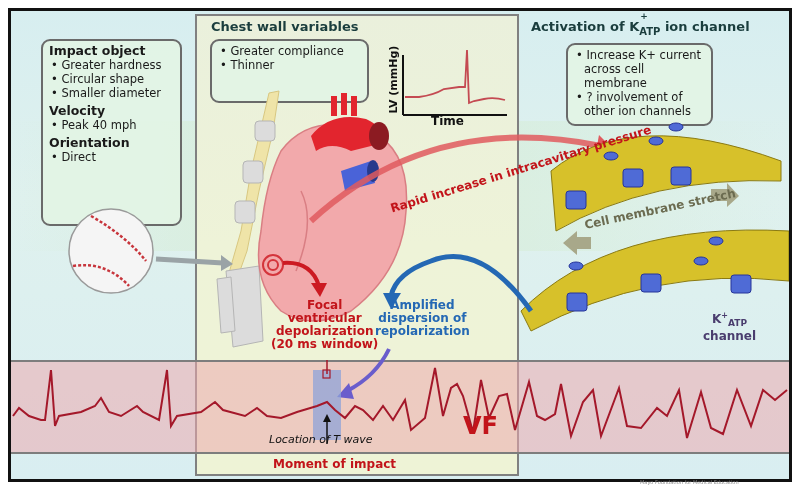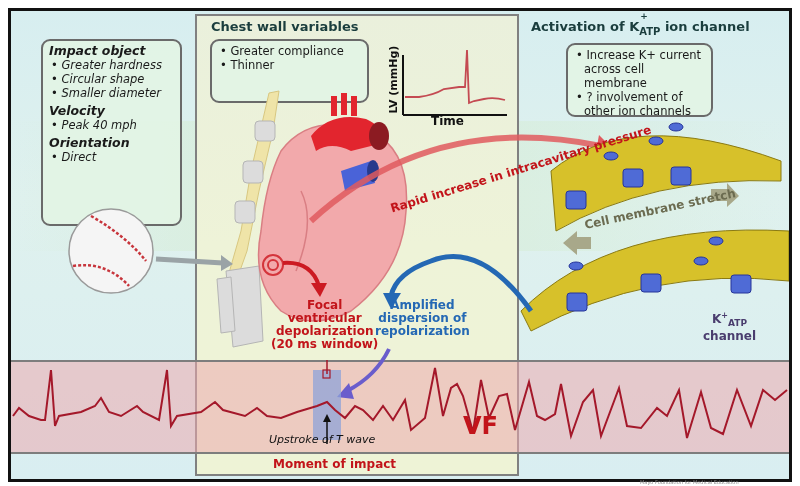--- a/index.html
+++ b/index.html
@@ -30,21 +30,21 @@
 </head>
 <body>
 
 <div class="frame">
   <div class="band-green"></div>
 
   <div class="chest"></div>
 
   <div class="ecg-band"></div>
 
-  <div class="box" style="left:30px;top:28px;width:141px;height:187px;font-style:italic;">
+  <div class="box" style="left:30px;top:28px;width:141px;height:187px;">
     <div class="hd">Impact object</div>
     <div class="li">• <span>Greater hardness</span></div>
     <div class="li">• <span>Circular shape</span></div>
     <div class="li">• <span>Smaller diameter</span></div>
     <div class="hd">Velocity</div>
     <div class="li">• <span>Peak 40 mph</span></div>
     <div class="hd">Orientation</div>
     <div class="li">• <span>Direct</span></div>
   </div>
 
@@ -58,21 +58,21 @@
     <line x1="14" y1="10" x2="14" y2="70" stroke="#111" stroke-width="2"></line>
     <line x1="14" y1="70" x2="118" y2="70" stroke="#111" stroke-width="2"></line>
     <path d="M16 52 L30 52 Q45 50 55 44 L70 42 L76 42 L78 5 L80 58 L85 56 L95 54 Q105 52 116 55" fill="none" stroke="#c44a52" stroke-width="1.8"></path>
   </svg>
   <div class="lbl" style="left:352px;top:66px;transform:rotate(-90deg);transform-origin:center;font-size:11px;color:#111;width:60px;">LV (mmHg)</div>
   <div class="lbl" style="left:420px;top:104px;font-size:12px;color:#111;">Time</div>
 
   <div class="title" style="left:520px;top:8px;">
     <span>Activation of K</span><span style="position:relative;"><sup style="position:absolute;left:1px;top:-8px;font-size:9px;">+</sup><sub style="font-size:10px;">ATP</sub></span><span> ion channel</span>
   </div>
-  <div class="box" style="left:555px;top:32px;width:147px;height:74px;">
+  <div class="box" style="left:555px;top:32px;width:147px;height:83px;">
     <div class="li">• <span>Increase K+ current across cell membrane</span></div>
     <div class="li">• <span>? involvement of other ion channels</span></div>
   </div>
 
   <svg style="left:0;top:0;" width="778" height="468">
 
     <path d="M258 82 L268 80 L262 120 L248 180 L236 240 L226 268 L218 262 L230 220 L240 160 Z" fill="#efe4a8" stroke="#d8c780" stroke-width="1"></path>
 
     <g fill="#dcdcdc" stroke="#b5b5b5">
       <rect x="244" y="110" width="20" height="20" rx="4"></rect>
@@ -163,18 +163,18 @@
 
   <svg style="left:0;top:349px;" width="778" height="90">
     <rect x="302" y="10" width="28" height="70" fill="#8ea3d8" opacity="0.75"></rect>
     <path d="M2 56 L8 48 L18 56 L30 60 L34 60 L40 10 L44 66 L48 56 L70 52 L84 46 L90 38 L98 52 L110 56 L126 46 L132 52 L148 60 L156 10 L160 66 L166 56 L190 52 L204 42 L212 50 L234 56 L246 48 L256 56 L270 58 L286 52 L306 46 L316 42 L324 50 L334 58 L344 46 L352 50 L362 60 L372 46 L382 60 L394 40 L400 70 L414 58 L424 8 L432 56 L440 28 L446 24 L452 36 L462 72 L470 20 L478 58 L488 36 L496 34 L504 70 L518 22 L526 56 L534 60 L544 54 L550 24 L560 76 L572 42 L582 30 L590 76 L608 28 L616 66 L630 68 L646 48 L656 56 L668 30 L676 78 L690 32 L700 68 L712 74 L726 30 L740 66 L752 30 L764 40 L776 30" fill="none" stroke="#a4182a" stroke-width="2"></path>
     <line x1="316" y1="0" x2="316" y2="14" stroke="#a4182a" stroke-width="1.5"></line>
     <rect x="312" y="10" width="7" height="8" fill="none" stroke="#a4182a" stroke-width="1.2"></rect>
     <line x1="316" y1="84" x2="316" y2="60" stroke="#111" stroke-width="1.5"></line>
     <polygon points="312,62 320,62 316,54" fill="#111"></polygon>
   </svg>
 
-  <div class="lbl" style="left:258px;top:422px;font-style:italic;font-weight:normal;font-size:11px;color:#111;">Upstroke of T wave</div>
+  <div class="lbl" style="left:258px;top:422px;font-style:italic;font-weight:normal;font-size:11px;color:#111;">Location of T wave</div>
   <div class="lbl red" style="left:452px;top:402px;font-size:24px;line-height:26px;">VF</div>
   <div class="lbl red" style="left:262px;top:447px;font-size:12px;">Moment of impact</div>
 </div>
 
 <div class="credit">Mayo Foundation for Medical Education</div>
 
 </body></html>

